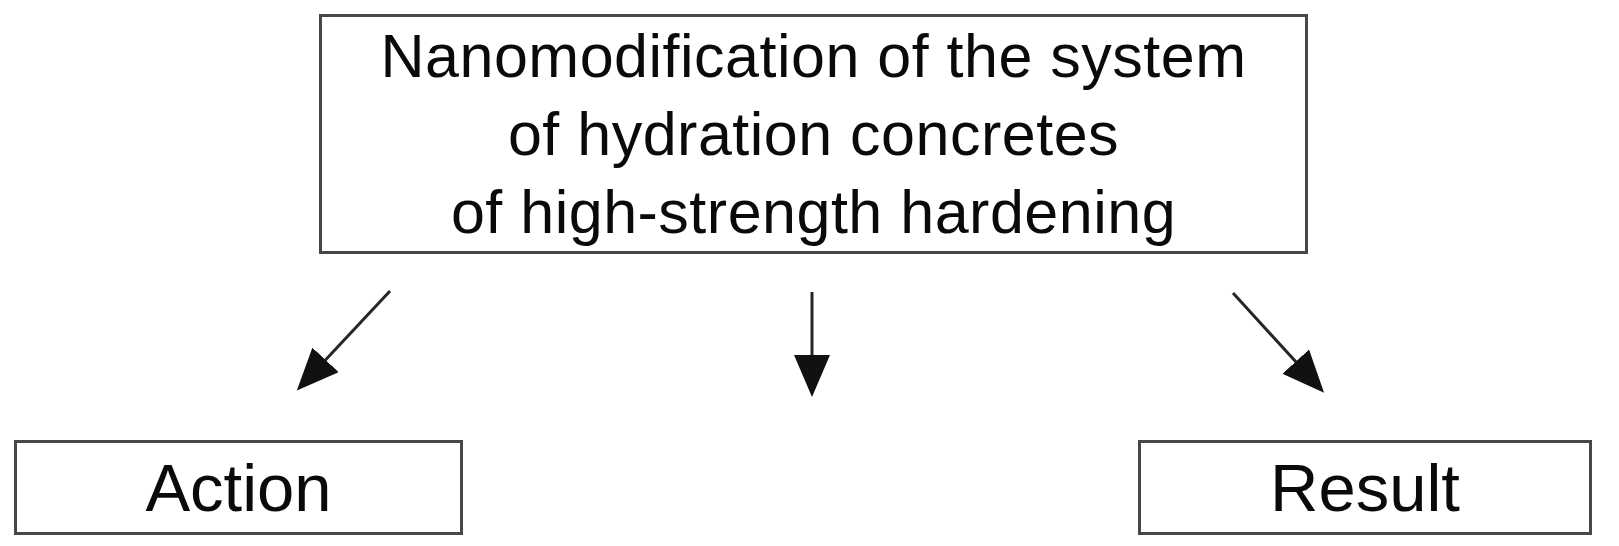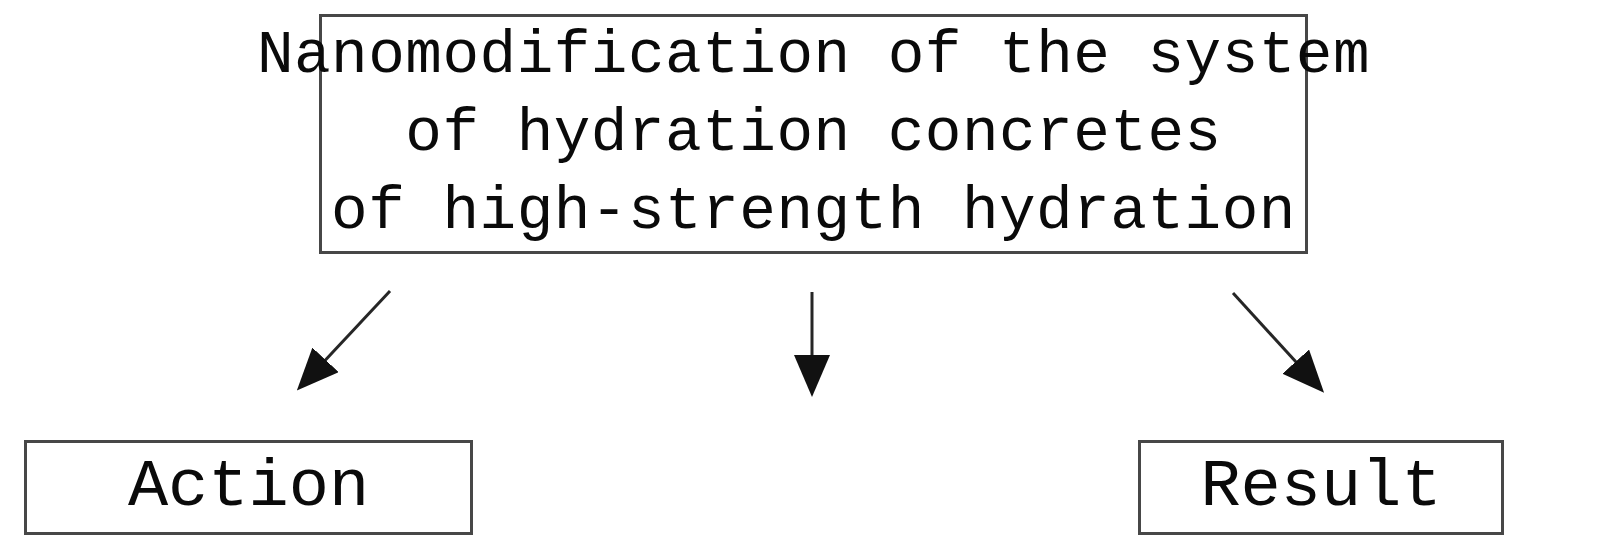--- a/index.html
+++ b/index.html
@@ -6,21 +6,21 @@
     margin: 0;
     padding: 0;
     background: #ffffff;
   }
   .canvas {
     position: relative;
     width: 1619px;
     height: 546px;
     background: #ffffff;
     overflow: hidden;
-    font-family: Liberation Mono, monospace;
+    font-family: Liberation Sans, sans-serif;
     color: #0a0a0a;
   }
   .box {
     position: absolute;
     box-sizing: border-box;
     border: 3px solid #474747;
     background: #ffffff;
     display: flex;
     align-items: center;
     justify-content: center;
@@ -39,42 +39,42 @@
     display: block;
     white-space: nowrap;
   }
   .bottom-box {
     top: 440px;
     height: 95px;
     font-size: 67px;
     line-height: 95px;
     white-space: nowrap;
   }
-  .box-action  { left: 24px;   width: 449px; }
+  .box-action  { left: 14px;   width: 449px; }
   .box-process { left: 573px;  width: 451px; }
-  .box-result  { left: 1138px; width: 366px; }
+  .box-result  { left: 1138px; width: 454px; }
   .arrow-layer {
     position: absolute;
     left: 0;
     top: 0;
     width: 1619px;
     height: 546px;
     pointer-events: none;
   }
 </style>
 </head>
 <body>
 
 <div class="canvas">
 
   <div class="box top-box">
     <div>
       <span class="line">Nanomodification of the system</span>
       <span class="line">of hydration concretes</span>
-      <span class="line">of high-strength hydration</span>
+      <span class="line">of high-strength hardening</span>
     </div>
   </div>
 
   <svg class="arrow-layer" viewBox="0 0 1619 546" xmlns="http://www.w3.org/2000/svg">
     <defs>
       <marker id="ah" markerWidth="14" markerHeight="12" refX="11" refY="6" orient="auto" markerUnits="strokeWidth">
         <path d="M0,0 L14,6 L0,12 Z" fill="#111111"></path>
       </marker>
     </defs>
     <g>

